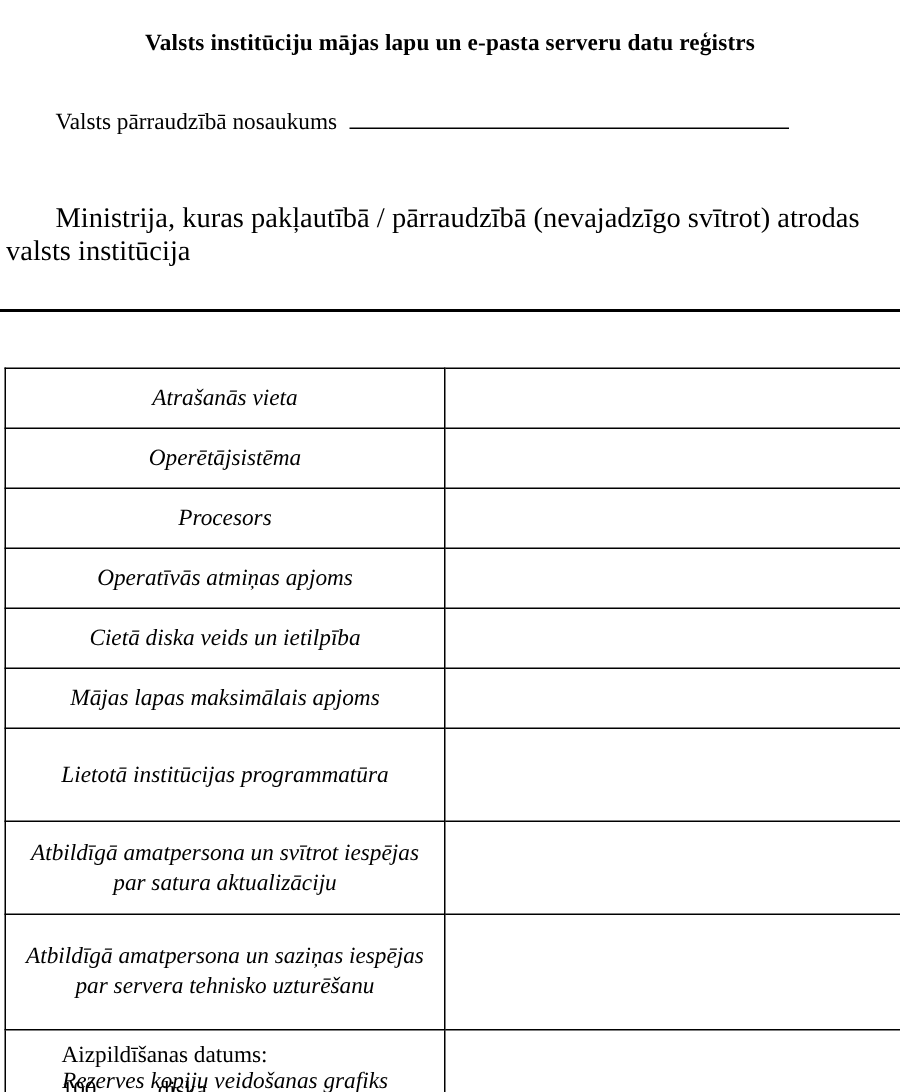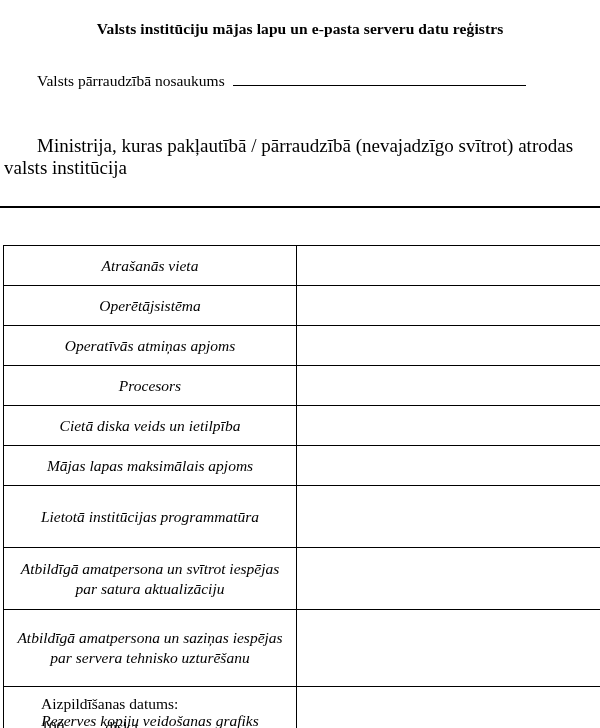--- a/index.html
+++ b/index.html
@@ -142,25 +142,25 @@
     <tbody>
       <tr class="h1">
         <td class="label-cell">Atrašanās vieta</td>
         <td class="value-cell"></td>
       </tr>
       <tr class="h1">
         <td class="label-cell">Operētājsistēma</td>
         <td class="value-cell"></td>
       </tr>
       <tr class="h1">
-        <td class="label-cell">Operatīvās atmiņas apjoms</td>
+        <td class="label-cell">Procesors</td>
         <td class="value-cell"></td>
       </tr>
       <tr class="h1">
-        <td class="label-cell">Procesors</td>
+        <td class="label-cell">Operatīvās atmiņas apjoms</td>
         <td class="value-cell"></td>
       </tr>
       <tr class="h1">
         <td class="label-cell">Cietā diska veids un ietilpība</td>
         <td class="value-cell"></td>
       </tr>
       <tr class="h1">
         <td class="label-cell">Mājas lapas maksimālais apjoms</td>
         <td class="value-cell"></td>
       </tr>

